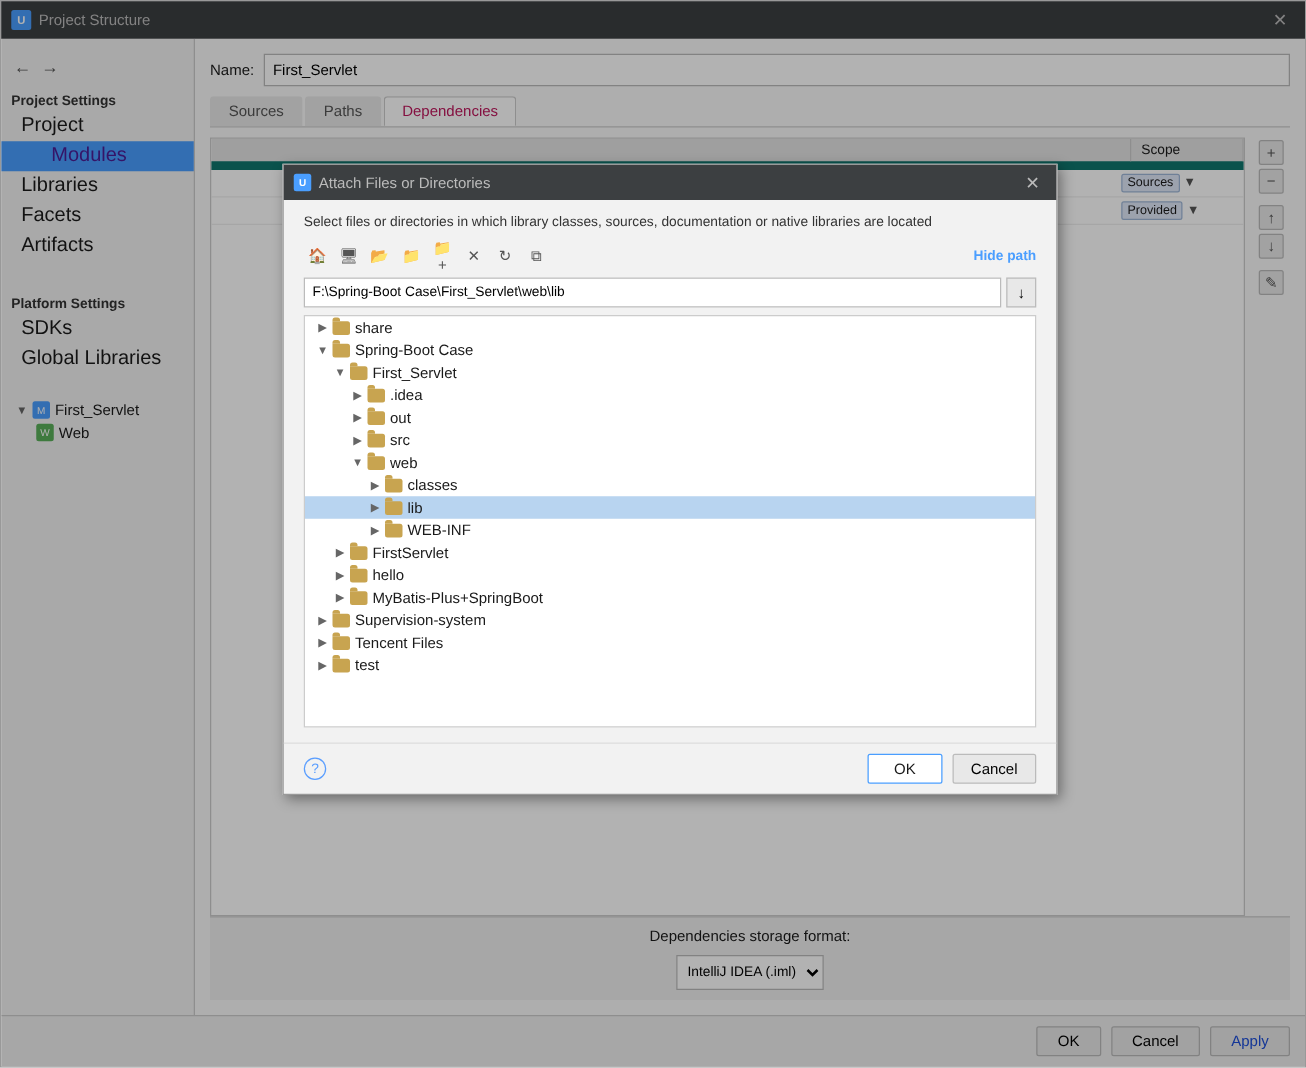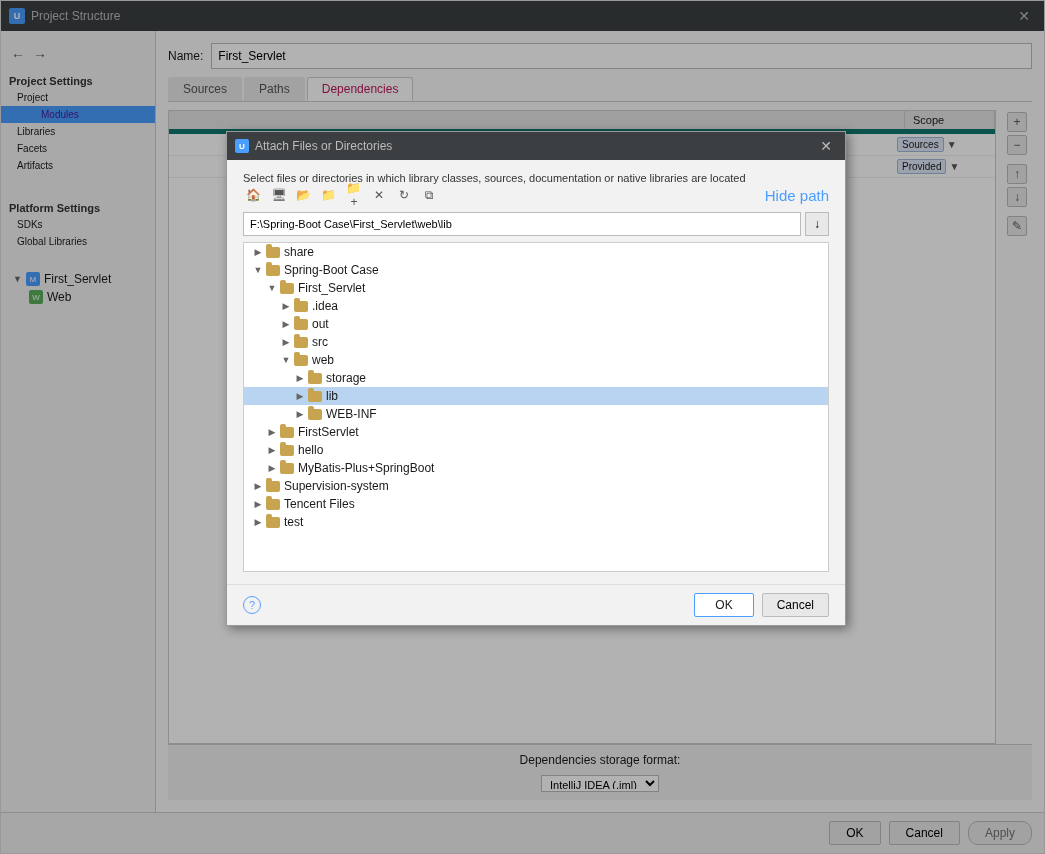--- a/index.html
+++ b/index.html
@@ -11,72 +11,72 @@
     .title-bar-icon { width: 16px; height: 16px; background: #4a9eff; border-radius: 2px; display: flex; align-items: center; justify-content: center; font-size: 9px; color: white; font-weight: bold; }
     .title-text { font-size: 12px; }
     .title-bar-close { color: #bbb; cursor: pointer; font-size: 14px; padding: 2px 6px; }
 
     .main-content { display: flex; flex: 1; overflow: hidden; }
 
     .sidebar { width: 155px; background: #f2f2f2; border-right: 1px solid #ccc; padding: 8px 0; flex-shrink: 0; }
     .sidebar-nav-buttons { display: flex; align-items: center; padding: 4px 8px; gap: 4px; margin-bottom: 4px; }
     .nav-btn { background: none; border: none; cursor: pointer; color: #555; font-size: 14px; padding: 2px; }
     .sidebar-section-label { font-size: 11px; font-weight: bold; color: #333; padding: 4px 8px 2px 8px; }
-    .sidebar-item { padding: 3px 8px 3px 16px; cursor: pointer; color: #1a1a1a; font-size: 10px; }
+    .sidebar-item { padding: 3px 8px 3px 16px; cursor: pointer; color: #1a1a1a; font-size: 16px; }
     .sidebar-item.active { background: #4a9eff; color: #4c1d95; padding-left: 40px; }
 
     .content-area { flex: 1; background: #f9f9f9; display: flex; flex-direction: column; padding: 12px; }
     .name-row { display: flex; align-items: center; gap: 8px; margin-bottom: 8px; }
     .name-label { font-size: 12px; }
     .name-input { flex: 1; height: 26px; border: 1px solid #bbb; padding: 2px 6px; font-size: 12px; background: white; }
     .tabs-row { display: flex; border-bottom: 1px solid #ccc; margin-bottom: 8px; text-align: center; }
     .tab { padding: 4px 14px; cursor: pointer; border: 1px solid transparent; font-size: 12px; background: #e8e8e8; color: #555; margin-right: 2px; border-radius: 3px 3px 0 0; }
     .tab.active { background: white; border-color: #ccc #ccc white; color: #be185d; }
 
     .bottom-bar { border-top: 1px solid #ccc; padding: 8px 12px; display: flex; align-items: center; gap: 8px; background: #f0f0f0; flex-direction: column; }
     .bottom-label { font-size: 12px; }
-    .format-select { height: 17px; border: 1px solid #bbb; font-size: 11px; padding: 2px 4px; background: white; }
+    .format-select { height: 28px; border: 1px solid #bbb; font-size: 11px; padding: 2px 4px; background: white; }
 
     .dialog-buttons { display: flex; justify-content: flex-end; gap: 8px; padding: 8px 12px; background: #f0f0f0; border-top: 1px solid #ccc; }
     .dialog-btn { padding: 4px 16px; font-size: 12px; cursor: pointer; border: 1px solid #bbb; background: #e8e8e8; border-radius: 2px; }
-    .dialog-btn.disabled { color: #737373; cursor: not-allowed; border-radius: 10px; }
+    .dialog-btn.disabled { color: #1d4ed8; cursor: not-allowed; }
 
     
     .modal-overlay { position: absolute; top: 0; left: 0; width: 100%; height: 100%; background: rgba(0,0,0,0.3); z-index: 100; display: flex; align-items: flex-start; justify-content: flex-start; }
     .modal-dialog { background: #f2f2f2; border: 1px solid #999; box-shadow: 3px 3px 10px rgba(0,0,0,0.4); width: 620px; margin-top: 130px; margin-left: 225px; display: flex; flex-direction: column; }
     .modal-title-bar { background: #3c3f41; color: #bbb; display: flex; align-items: center; padding: 4px 8px; height: 28px; justify-content: space-between; }
     .modal-title-icon { width: 14px; height: 14px; background: #4a9eff; border-radius: 2px; display: flex; align-items: center; justify-content: center; font-size: 8px; color: white; font-weight: bold; }
     .modal-close { color: #bbb; cursor: pointer; font-size: 14px; padding: 1px 5px; }
     .modal-body { padding: 12px 16px; }
-    .modal-description { font-size: 11px; color: #333; }
+    .modal-description { font-size: 11px; color: #333; margin-bottom: 10px; }
     .modal-toolbar { display: flex; align-items: center; gap: 3px; margin-bottom: 6px; }
     .modal-tool-btn { width: 22px; height: 22px; background: none; border: 1px solid transparent; cursor: pointer; display: flex; align-items: center; justify-content: center; font-size: 12px; color: #555; border-radius: 2px; }
     .modal-path-row { display: flex; align-items: center; gap: 4px; margin-bottom: 6px; }
     .modal-path-input { flex: 1; height: 24px; border: 1px solid #bbb; padding: 2px 6px; font-size: 11px; background: white; }
     .modal-path-btn { width: 24px; height: 24px; border: 1px solid #bbb; background: #e8e8e8; cursor: pointer; display: flex; align-items: center; justify-content: center; font-size: 12px; }
-    .hide-path-link { font-size: 15px; color: #4a9eff; cursor: pointer; text-decoration: none; }
+    .hide-path-link { font-size: 11px; color: #4a9eff; cursor: pointer; text-decoration: none; font-weight: bold; }
 
     .file-tree { border: 1px solid #ccc; background: white; height: 330px; overflow-y: auto; font-size: 12px; }
     .tree-item { display: flex; align-items: center; padding: 2px 4px; cursor: pointer; white-space: nowrap; }
     .tree-item.selected { background: #b8d4f0; }
     .tree-indent-1 { padding-left: 8px; }
     .tree-indent-2 { padding-left: 22px; }
     .tree-indent-3 { padding-left: 36px; }
     .tree-indent-4 { padding-left: 50px; }
     .tree-expand { width: 12px; height: 12px; display: inline-flex; align-items: center; justify-content: center; margin-right: 2px; font-size: 9px; color: #666; cursor: pointer; }
     .folder-icon { display: inline-block; width: 14px; height: 11px; background: #c8a450; margin-right: 4px; position: relative; border-radius: 0 2px 2px 2px; }
     .folder-icon::before { content: ''; position: absolute; top: -3px; left: 0; width: 6px; height: 3px; background: #c8a450; border-radius: 2px 2px 0 0; }
 
     .modal-hint { font-size: 10px; color: #c0a060; text-align: center; padding: 4px; }
     .modal-footer { display: flex; align-items: center; justify-content: space-between; padding: 8px 16px; border-top: 1px solid #ddd; }
     .modal-footer-btns { display: flex; gap: 8px; }
     .modal-ok-btn { padding: 4px 20px; font-size: 12px; cursor: pointer; border: 1px solid #4a9eff; background: white; color: #1a1a1a; border-radius: 2px; }
     .modal-cancel-btn { padding: 4px 14px; font-size: 12px; cursor: pointer; border: 1px solid #bbb; background: #e8e8e8; border-radius: 2px; }
     .help-circle { width: 18px; height: 18px; border-radius: 50%; border: 1px solid #5a9eff; color: #5a9eff; display: flex; align-items: center; justify-content: center; font-size: 11px; cursor: pointer; }
-    .deps-list-header { display: flex; background: #e4e4e4; border-bottom: 5px solid #0f766e; }
+    .deps-list-header { display: flex; background: #e4e4e4; border-bottom: 7px solid #0f766e; }
     .deps-col-header { padding: 3px 8px; font-size: 11px; border-right: 1px solid #ccc; }
     .deps-row { display: flex; align-items: center; padding: 3px 8px; font-size: 11px; border-bottom: 1px solid #eee; }
     .deps-row-name { flex: 1; }
 
     .right-panel { width: 30px; display: flex; flex-direction: column; align-items: center; gap: 3px; padding-top: 2px; }
     .r-btn { width: 20px; height: 20px; border: 1px solid #bbb; background: #e8e8e8; cursor: pointer; display: flex; align-items: center; justify-content: center; font-size: 12px; color: #555; border-radius: 2px; }
 
     .compile-badge { display: inline-block; background: #e0e8f8; border: 1px solid #a0b8d8; font-size: 10px; padding: 1px 4px; border-radius: 2px; }
     .provided-badge { display: inline-block; background: #e0e8f8; border: 1px solid #a0b8d8; font-size: 10px; padding: 1px 4px; border-radius: 2px; }
   </style>
@@ -259,21 +259,21 @@
               <span>src</span>
             </div>
             <div class="tree-item tree-indent-3">
               <span class="tree-expand">▼</span>
               <span class="folder-icon"></span>
               <span>web</span>
             </div>
             <div class="tree-item tree-indent-4">
               <span class="tree-expand">▶</span>
               <span class="folder-icon"></span>
-              <span>storage</span>
+              <span>classes</span>
             </div>
             <div class="tree-item selected tree-indent-4">
               <span class="tree-expand">▶</span>
               <span class="folder-icon"></span>
               <span>lib</span>
             </div>
             <div class="tree-item tree-indent-4">
               <span class="tree-expand">▶</span>
               <span class="folder-icon"></span>
               <span>WEB-INF</span>

